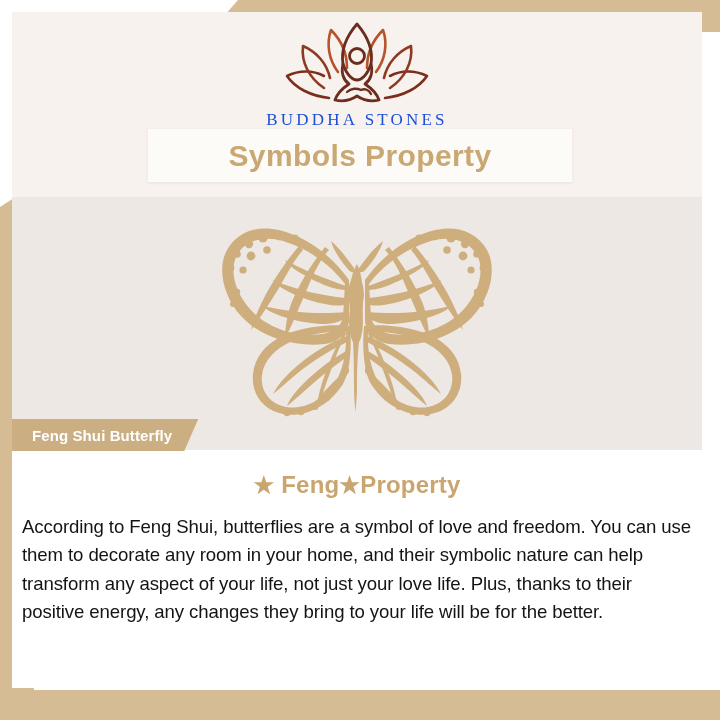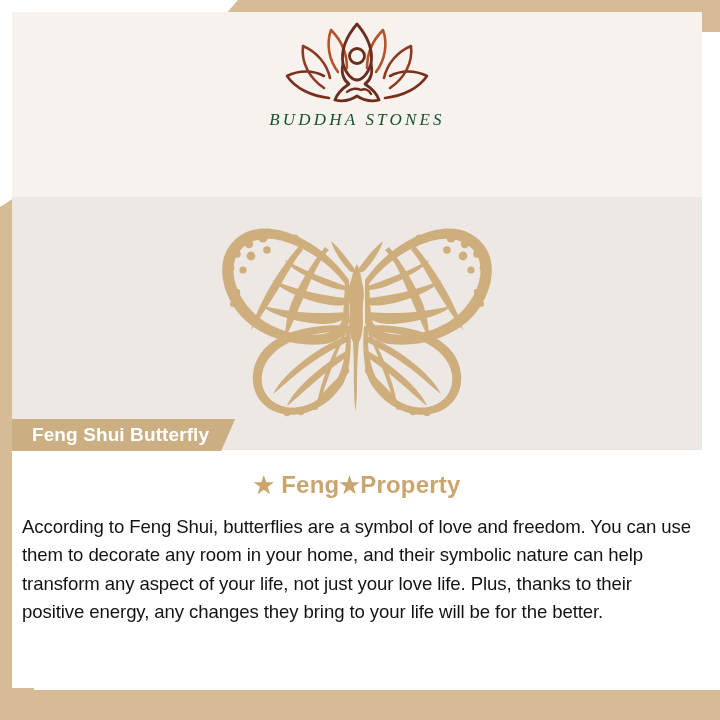--- a/index.html
+++ b/index.html
@@ -71,23 +71,22 @@
   }
   .logo-mark {
     display: block;
     margin: 0 auto;
   }
   .brand-name {
     margin-top: 2px;
     font-family: "Liberation Serif", serif;
     font-size: 17px;
     letter-spacing: 3.2px;
-    color: #14532d;
+    color: #1d4ed8;
     font-weight: 400;
-    font-style: italic;
   }
 
   
   .title-banner {
     position: absolute;
     left: 136px;
     top: 117px;
     width: 424px;
     height: 53px;
     background: #FDFBF8;
@@ -128,21 +127,21 @@
     height: 32px;
     padding: 0 26px 0 20px;
     background: #CBAE82;
     display: flex;
     align-items: center;
     clip-path: polygon(0 0, 100% 0, calc(100% - 14px) 100%, 0 100%);
     z-index: 5;
   }
   .fs-label-text {
     color: #FFFFFF;
-    font-size: 19px;
+    font-size: 15px;
     font-weight: bold;
     letter-spacing: 0.1px;
     white-space: nowrap;
   }
 
   
   .text-section {
     position: absolute;
     left: 0;
     top: 438px;
@@ -206,20 +205,23 @@
 
             <path d="M60 42 C58 50 60 58 66 62 C60 66 54 72 52 78 C60 80 68 78 74 74 C80 78 88 80 96 78 C94 72 88 66 82 62 C88 58 90 50 88 42" stroke="#6B2D1E" stroke-width="2.8"></path>
 
             <path d="M64 70 C68 66 74 66 78 68 C82 66 86 68 88 72" stroke="#6B2D1E" stroke-width="2.4"></path>
           </g>
         </svg>
       </span>
       <div class="brand-name">BUDDHA STONES</div>
     </div>
 
+    <div class="title-banner">
+      <span class="title-text">Symbols Property</span>
+    </div>
 
     <div class="butterfly-panel">
       <span class="butterfly-art">
         <svg width="300" height="200" viewBox="0 0 300 200" xmlns="http://www.w3.org/2000/svg">
           <g fill="#CFAE7E">
 
             <path d="M150 42 C154 50 156 62 156 78 C156 96 154 110 152 120
                      C151 130 150 142 150 164 C150 176 149 184 148.5 190
                      C148 184 147 176 147 164 C147 142 146.6 130 146 120
                      C144 110 142.5 96 142.5 78 C142.5 62 145 50 150 42 Z"></path>

